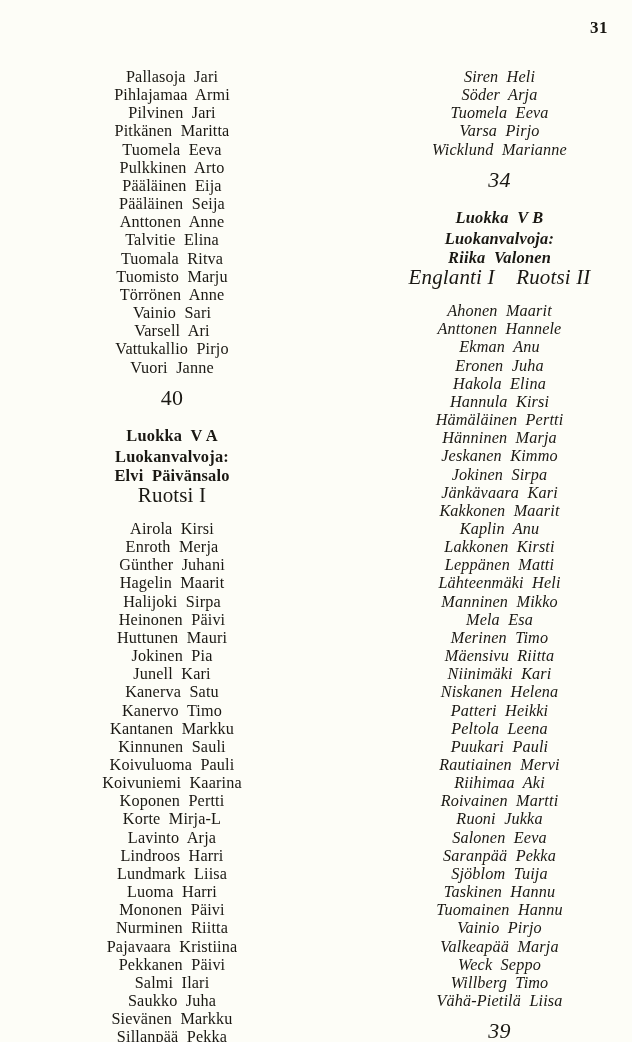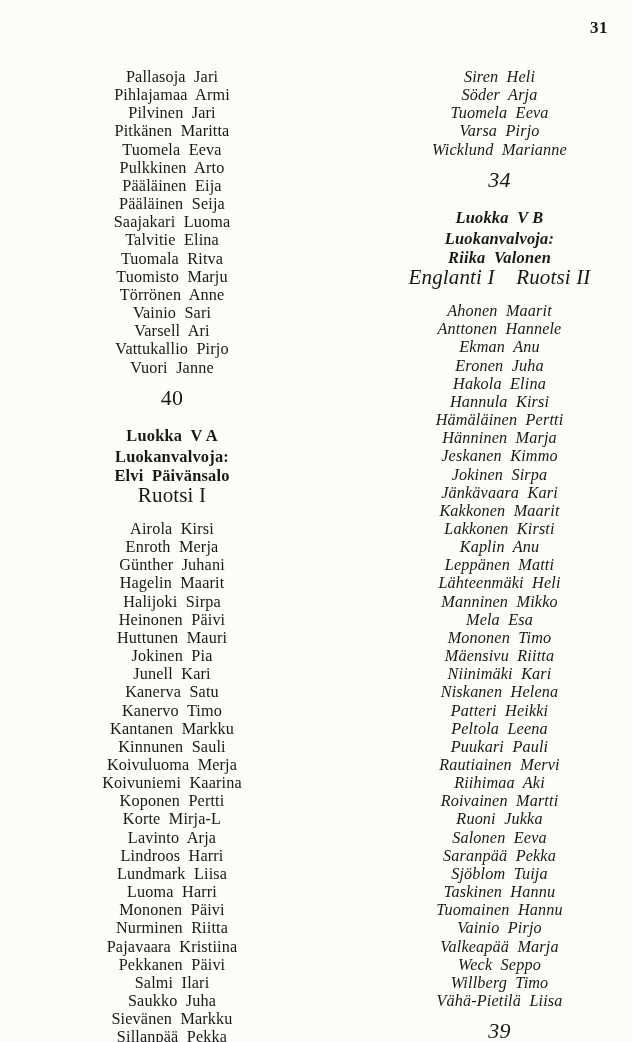--- a/index.html
+++ b/index.html
@@ -96,21 +96,21 @@
 
       <ul class="name-list">
           <li>Pallasoja  Jari</li>
           <li>Pihlajamaa  Armi</li>
           <li>Pilvinen  Jari</li>
           <li>Pitkänen  Maritta</li>
           <li>Tuomela  Eeva</li>
           <li>Pulkkinen  Arto</li>
           <li>Pääläinen  Eija</li>
           <li>Pääläinen  Seija</li>
-          <li>Saajakari  Luoma</li>
+          <li>Anttonen  Anne</li>
           <li>Talvitie  Elina</li>
           <li>Tuomala  Ritva</li>
           <li>Tuomisto  Marju</li>
           <li>Törrönen  Anne</li>
           <li>Vainio  Sari</li>
           <li>Varsell  Ari</li>
           <li>Vattukallio  Pirjo</li>
           <li>Vuori  Janne</li>
         </ul>
       <div class="count">40</div>
@@ -127,21 +127,21 @@
             <li>Hagelin  Maarit</li>
             <li>Halijoki  Sirpa</li>
             <li>Heinonen  Päivi</li>
             <li>Huttunen  Mauri</li>
             <li>Jokinen  Pia</li>
             <li>Junell  Kari</li>
             <li>Kanerva  Satu</li>
             <li>Kanervo  Timo</li>
             <li>Kantanen  Markku</li>
             <li>Kinnunen  Sauli</li>
-            <li>Koivuluoma  Merja</li>
+            <li>Koivuluoma  Pauli</li>
             <li>Koivuniemi  Kaarina</li>
             <li>Koponen  Pertti</li>
             <li>Korte  Mirja-L</li>
             <li>Lavinto  Arja</li>
             <li>Lindroos  Harri</li>
             <li>Lundmark  Liisa</li>
             <li>Luoma  Harri</li>
             <li>Mononen  Päivi</li>
             <li>Nurminen  Riitta</li>
             <li>Pajavaara  Kristiina</li>
@@ -177,27 +177,27 @@
             <li>Ekman  Anu</li>
             <li>Eronen  Juha</li>
             <li>Hakola  Elina</li>
             <li>Hannula  Kirsi</li>
             <li>Hämäläinen  Pertti</li>
             <li>Hänninen  Marja</li>
             <li>Jeskanen  Kimmo</li>
             <li>Jokinen  Sirpa</li>
             <li>Jänkävaara  Kari</li>
             <li>Kakkonen  Maarit</li>
+            <li>Kaplin  Anu</li>
             <li>Lakkonen  Kirsti</li>
-            <li>Kaplin  Anu</li>
             <li>Leppänen  Matti</li>
             <li>Lähteenmäki  Heli</li>
             <li>Manninen  Mikko</li>
             <li>Mela  Esa</li>
-            <li>Mononen  Timo</li>
+            <li>Merinen  Timo</li>
             <li>Mäensivu  Riitta</li>
             <li>Niinimäki  Kari</li>
             <li>Niskanen  Helena</li>
             <li>Patteri  Heikki</li>
             <li>Peltola  Leena</li>
             <li>Puukari  Pauli</li>
             <li>Rautiainen  Mervi</li>
             <li>Riihimaa  Aki</li>
             <li>Roivainen  Martti</li>
             <li>Ruoni  Jukka</li>

